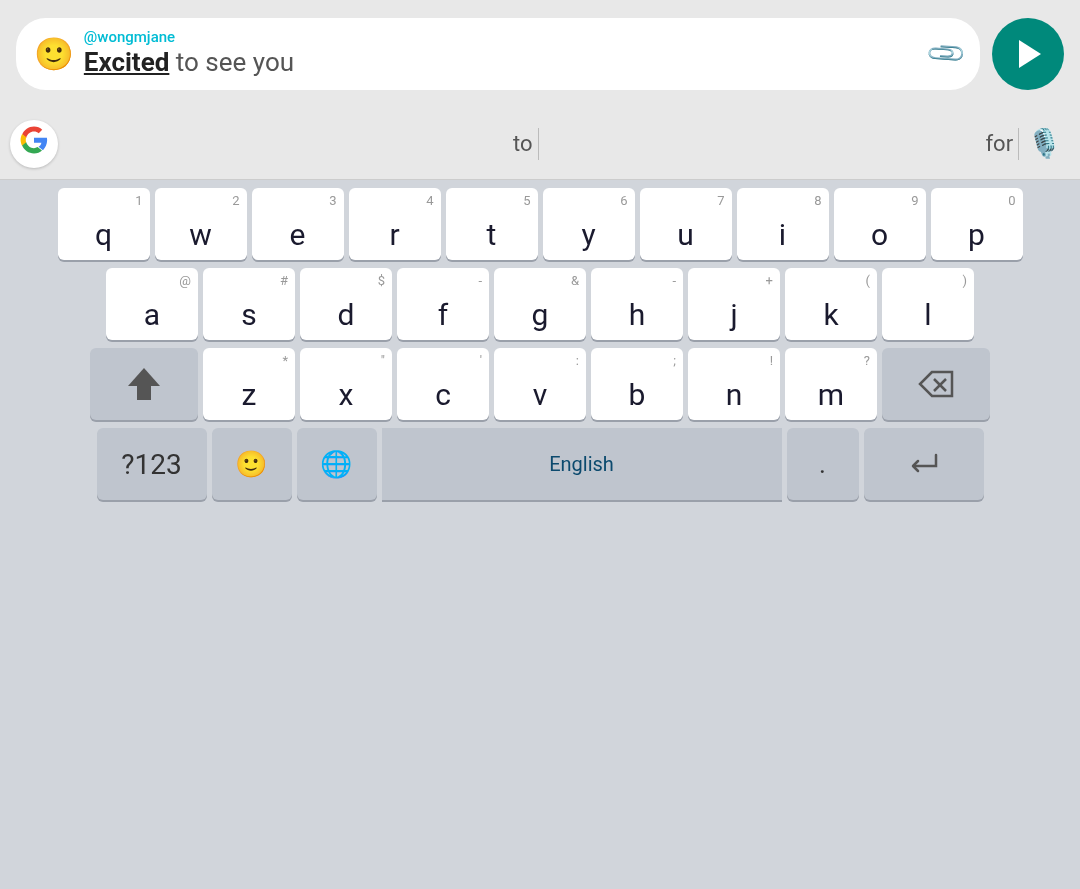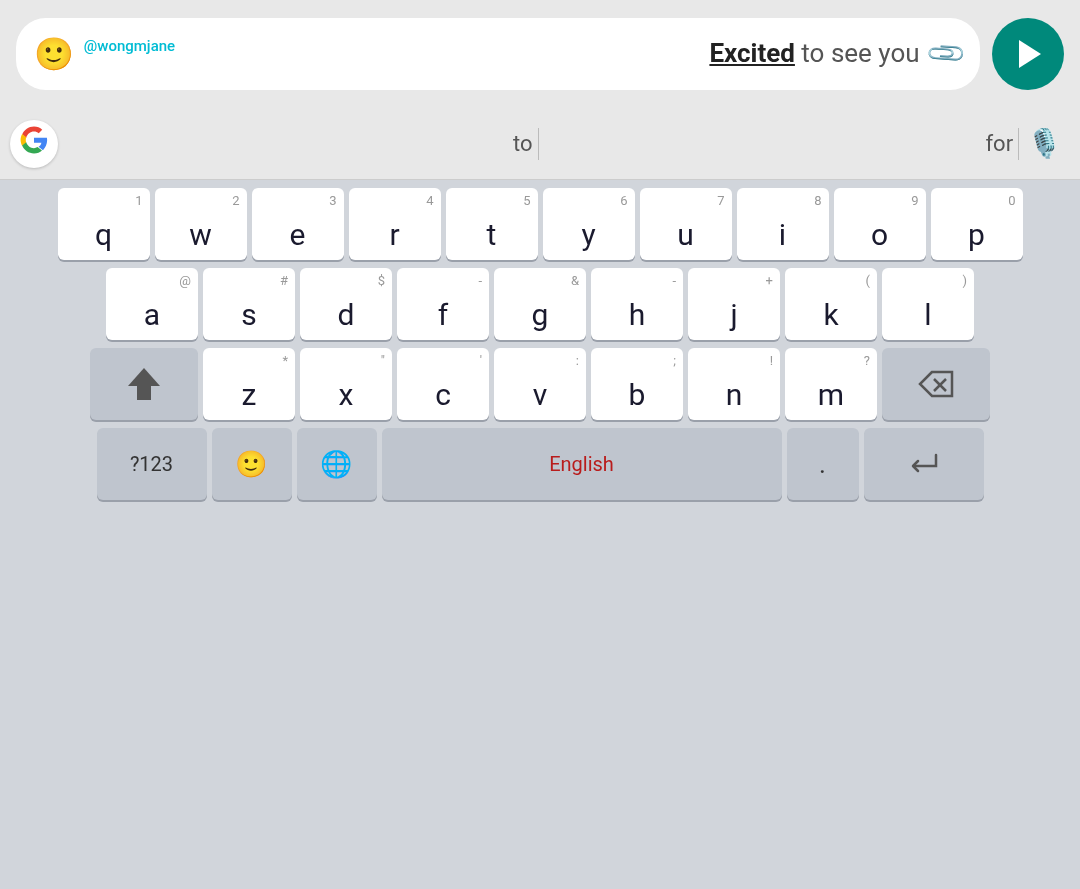--- a/index.html
+++ b/index.html
@@ -30,21 +30,21 @@
       min-height: 72px;
     }
     .emoji-icon {
       font-size: 32px;
       color: #aaa;
       flex-shrink: 0;
     }
     .input-text-area {
       flex: 1;
       display: flex;
-      flex-direction: row;
+      flex-direction: column;
       justify-content: space-between;
     }
     .mention-text {
       font-size: 15px;
       color: #00BCD4;
       font-weight: 500;
       line-height: 1.2;
     }
     .message-text {
       font-size: 26px;
@@ -216,60 +216,60 @@
       gap: 5px;
       margin-bottom: 0;
     }
 
     .num-sym-key {
       background: #bfc5ce;
       box-shadow: 0 2px 0 #9aa0aa;
       border-radius: 6px;
       width: 110px;
       height: 72px;
+      font-size: 28px;
+      color: #333;
+      cursor: pointer;
+      display: flex;
+      align-items: center;
+      justify-content: center;
+    }
+    .emoji-key {
+      background: #bfc5ce;
+      box-shadow: 0 2px 0 #9aa0aa;
+      border-radius: 6px;
+      width: 80px;
+      height: 72px;
+      font-size: 26px;
+      cursor: pointer;
+      display: flex;
+      align-items: center;
+      justify-content: center;
+    }
+    .globe-key {
+      background: #bfc5ce;
+      box-shadow: 0 2px 0 #9aa0aa;
+      border-radius: 6px;
+      width: 80px;
+      height: 72px;
+      font-size: 26px;
+      cursor: pointer;
+      display: flex;
+      align-items: center;
+      justify-content: center;
+    }
+    .space-key {
+      background: #bfc5ce;
+      box-shadow: 0 2px 0 #9aa0aa;
+      border-radius: 0;
+      flex: 1;
+      max-width: 400px;
+      height: 72px;
       font-size: 20px;
-      color: #333;
-      cursor: pointer;
-      display: flex;
-      align-items: center;
-      justify-content: center;
-    }
-    .emoji-key {
-      background: #bfc5ce;
-      box-shadow: 0 2px 0 #9aa0aa;
-      border-radius: 6px;
-      width: 80px;
-      height: 72px;
-      font-size: 26px;
-      cursor: pointer;
-      display: flex;
-      align-items: center;
-      justify-content: center;
-    }
-    .globe-key {
-      background: #bfc5ce;
-      box-shadow: 0 2px 0 #9aa0aa;
-      border-radius: 6px;
-      width: 80px;
-      height: 72px;
-      font-size: 26px;
-      cursor: pointer;
-      display: flex;
-      align-items: center;
-      justify-content: center;
-    }
-    .space-key {
-      background: #bfc5ce;
-      box-shadow: 0 2px 0 #9aa0aa;
-      border-radius: 6px;
-      flex: 1;
-      max-width: 400px;
-      height: 72px;
-      font-size: 20px;
-      color: #b91c1c;
+      color: #0c4a6e;
       cursor: pointer;
       display: flex;
       align-items: center;
       justify-content: center;
     }
     .period-key {
       background: #bfc5ce;
       box-shadow: 0 2px 0 #9aa0aa;
       border-radius: 6px;
       width: 72px;

